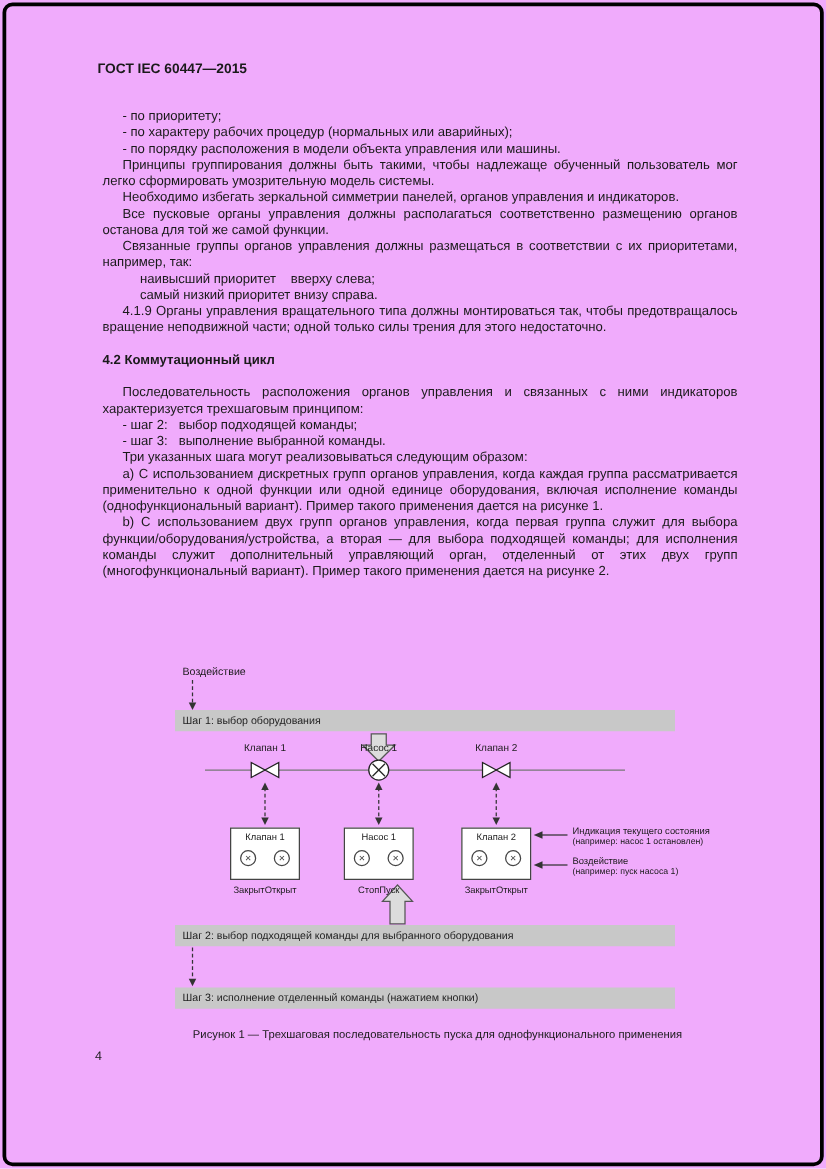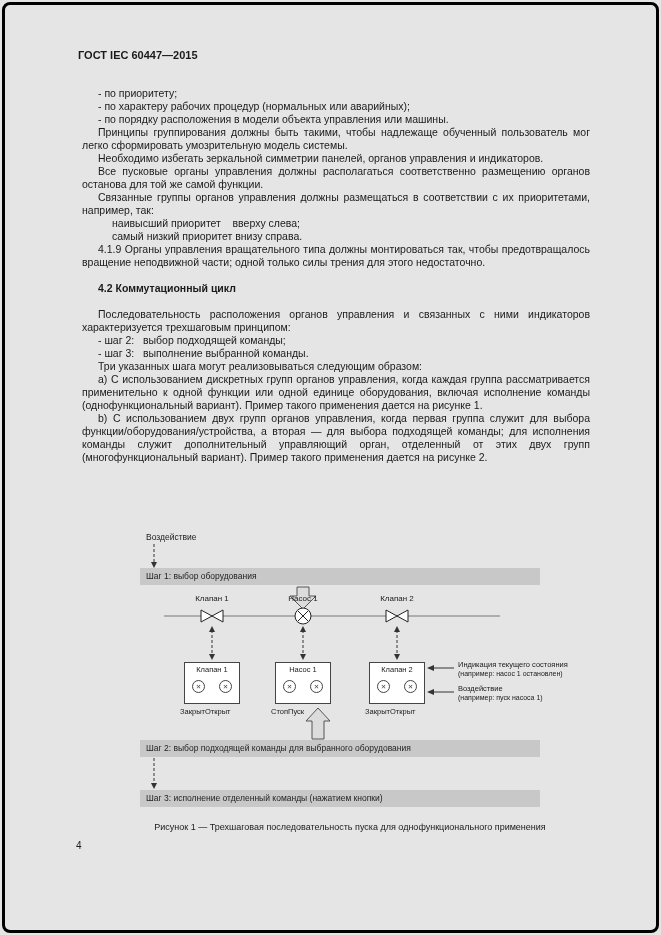--- a/index.html
+++ b/index.html
@@ -1,55 +1,55 @@
 <!DOCTYPE html>
 <html><head>
 <meta charset="utf-8">
 <style>
   * { margin:0; padding:0; box-sizing:border-box; }
   html,body { background:#fff; }
   .page {
-    position:relative; width:661px; height:935px; background:#e5e5e5;
+    position:relative; width:661px; height:935px; background:#f0abfc;
     font-family:"Liberation Sans", sans-serif; color:#1a1a1a; overflow:hidden;
   }
   .frame {
     position:absolute; inset:2px; border:3px solid #000; border-radius:8px;
     pointer-events:none;
   }
   .header {
     position:absolute; left:78px; top:49px; font-weight:bold; font-size:11px;
   }
   .content {
     position:absolute; left:82px; top:87px; width:508px;
     font-size:10.5px; line-height:13px; text-align:justify;
   }
   .content p { margin:0; }
   p.ind { text-indent:16px; }
   p.li  { padding-left:16px; text-align:left; white-space:pre-wrap; }
   p.pri { padding-left:30px; text-align:left; white-space:pre-wrap; }
-  h2.section { font-size:10.5px; font-weight:bold; margin:13px 0 13px 16px; text-align:left; }
+  h2.section { font-size:10.5px; font-weight:bold; margin:13px 0 13px 0; text-align:left; }
 
   
   .figure { position:absolute; left:140px; top:532px; width:505px; height:300px; font-size:8.5px; }
   .fig-svg { position:absolute; left:0; top:0; }
   .impact-label { position:absolute; left:6px; top:0; font-size:8.5px; }
   .bar {
     position:absolute; left:0; width:400px; height:17px; background:#c8c8c8;
     font-size:8.5px; line-height:17px; padding-left:6px; color:#222;
   }
   .bar1 { top:36px; } .bar2 { top:208px; } .bar3 { top:258px; }
   .dev-label { position:absolute; top:62px; width:60px; text-align:center; font-size:8px; }
   .panel { position:absolute; top:130px; width:56px; height:42px; border:1px solid #444; background:#fff; }
   .panel-title { text-align:center; font-size:7.5px; margin-top:2px; }
   .lamp {
     position:absolute; top:17px; width:13px; height:13px; border:1px solid #444; border-radius:50%;
     display:flex; align-items:center; justify-content:center; font-size:6.5px; color:#444;
   }
   .lamp.l { left:7px; } .lamp.r { right:7px; }
-  .btn-labels { position:absolute; top:175px; width:64px; display:flex; justify-content:flex-start; font-size:7.5px; }
+  .btn-labels { position:absolute; top:175px; width:64px; display:flex; justify-content:center; font-size:7.5px; }
   .ann { position:absolute; left:318px; line-height:9px; }
   .ann .a1 { font-size:7.5px; }
   .ann .a2 { font-size:7px; }
   .caption { position:absolute; left:90px; top:822px; width:520px; text-align:center; font-size:9px; }
   .pageno { position:absolute; left:76px; top:840px; font-size:10px; }
 </style>
 </head>
 <body>
 
 <div class="page">

